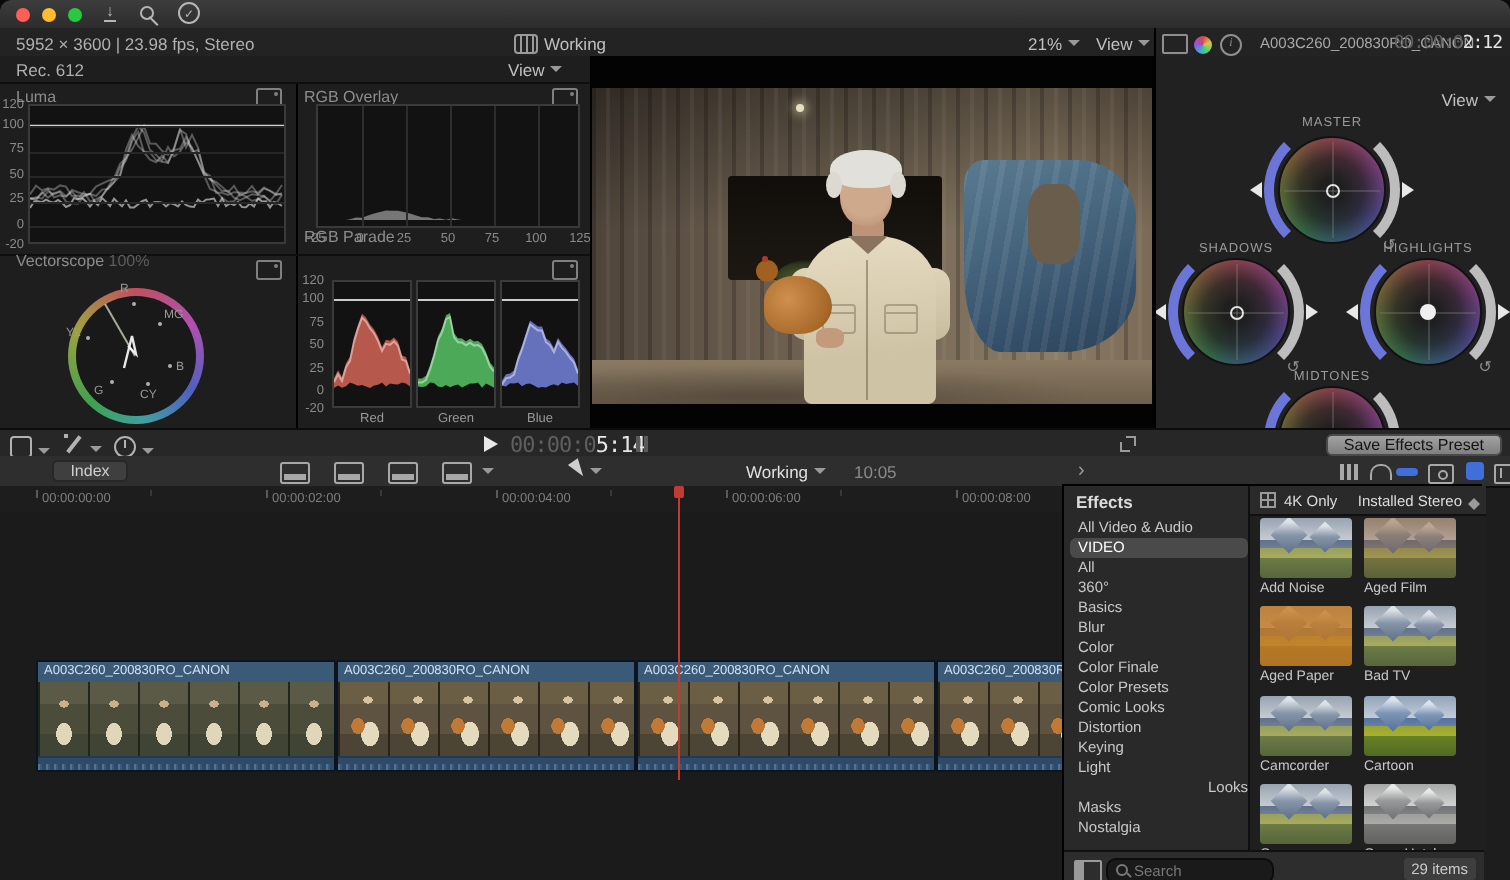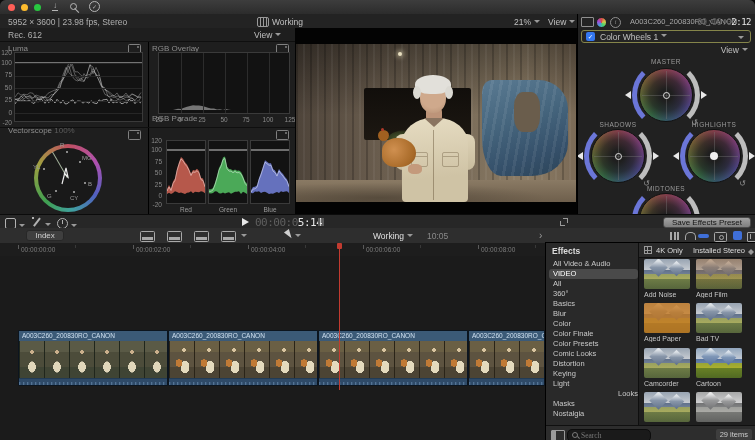--- a/index.html
+++ b/index.html
@@ -182,21 +182,21 @@
     repeating-linear-gradient(90deg,#2a2418 0 1px,transparent 1px 25px),
     linear-gradient(#6a5f44 0 30%,#5d5340 30% 70%,#4c4434 70%);
     background-size:25px 37px,25px 37px,25px 37px,auto,auto}
   .clip-audio{position:relative;height:9px;background:#2e4a68;border-top:1px solid #223b55}
   .clip-audio:after{content:'';position:absolute;left:0;right:0;bottom:0;height:6px;
     background:repeating-linear-gradient(90deg,rgba(150,190,230,.35) 0 1px,rgba(150,190,230,.12) 1px 2px,transparent 2px 4px)}
   #playhead{position:absolute;left:339px;top:243px;width:1px;height:147px;background:#c23b30}
   #playhead-cap{position:absolute;left:337px;top:243px;width:5px;height:6px;background:#c23b30;border-radius:1px}
 
   
-  #fxpanel{position:absolute;left:545px;top:242px;width:210px;height:198px;background:#262626;
+  #fxpanel{position:absolute;left:531px;top:242px;width:210px;height:198px;background:#262626;
      border-left:1px solid #000;border-top:1px solid #000;box-sizing:border-box}
   #fxlist{position:absolute;left:0;top:0;width:92px;height:182px;background:#292929;overflow:hidden}
   #fx-header{position:absolute;left:6px;top:3px;font-size:8.5px;font-weight:bold;color:#dcdcdc}
   .cat{position:absolute;left:3px;width:85px;height:10px;line-height:10px;padding-left:4px;font-size:7.5px;
      color:#c8c8c8;border-radius:3px;overflow:hidden;white-space:nowrap}
   .cat.sel{background:#4a4a4a;color:#fff}
   #fxgrid{position:absolute;left:92px;top:0;width:118px;height:182px;background:#1f1f1f;border-left:1px solid #0f0f0f;overflow:hidden}
   #fxgrid-hdr{position:absolute;left:0;top:0;width:118px;height:14px;background:#2a2a2a;border-bottom:1px solid #101010}
   .ic-grid{position:absolute;left:5px;top:3px;width:8px;height:8px;
      background-image:repeating-linear-gradient(0deg,#9a9a9a 0 1px,transparent 1px 3.5px),
@@ -216,21 +216,21 @@
   .fx-lbl{position:absolute;width:50px;font-size:7px;color:#c8c8c8;overflow:hidden;white-space:nowrap}
   #fxbottom{position:absolute;left:0;top:182px;width:210px;height:16px;background:#2d2d2d;border-top:1px solid #101010}
   .ic-sidebar{position:absolute;left:5px;top:3.5px;width:12px;height:9px;border:1px solid #9a9a9a;border-radius:1px}
   .ic-sidebar:after{content:'';position:absolute;left:0;top:0;bottom:0;width:4px;background:#9a9a9a}
   #searchbox{position:absolute;left:21px;top:2.5px;width:82px;height:11px;background:#1a1a1a;border:1px solid #0c0c0c;
      border-radius:5px;display:flex;align-items:center}
   .ic-mag{position:relative;width:6px;height:6px;margin:0 3px 0 4px}
   .ic-mag:before{content:'';position:absolute;left:0;top:0;width:4px;height:4px;border:1px solid #7a7a7a;border-radius:50%}
   .ic-mag:after{content:'';position:absolute;left:4.5px;top:4.5px;width:3px;height:1px;background:#7a7a7a;transform:rotate(45deg)}
   #searchbox input{flex:1;min-width:0;background:transparent;border:none;outline:none;color:#bbb;
-     font-size:7.5px;font-family:Liberation Serif, serif;padding:0}
+     font-size:7.5px;font-family:Liberation Sans, sans-serif;padding:0}
   #searchbox input::placeholder{color:#777}
   #items-count{position:absolute;right:4px;top:2.5px;height:11px;line-height:11px;padding:0 4px;background:#3e3e3e;
      border-radius:2px;font-size:7.5px;color:#ccc}
 </style>
 </head>
 <body>
 
 <div id="app">
 
   <div id="titlebar">
@@ -388,26 +388,20 @@
       <div class="collar"></div>
       <div class="head"></div>
       <div class="hair"></div>
       <div class="chik"></div>
       <div class="chik-h"></div>
       <div class="hand"></div>
     </div>
   </div>
 
   <div id="inspector">
-    <div id="fx-pulldown">
-      <span class="cbx">✓</span>
-      <span class="ddlbl nosel">Color Wheels 1</span>
-      <span class="chev"></span>
-      <span class="chev" style="position:absolute;right:6px;top:5px"></span>
-    </div>
     <span style="position:absolute;right:8px;top:17px"><span class="ddlbl">View</span><span class="chev"></span></span>
     <div id="wheels">
         <div class="wheel-lbl" style="left: 48px; top: 30px;">MASTER</div>
         <div class="wheel" style="left: 61px; top: 40px;">
           <div class="wring l"></div>
           <div class="wring r"></div>
           <div class="wface"></div>
           <div class="wch-h"></div>
           <div class="wch-v"></div>
           <div class="wpuck"></div>

